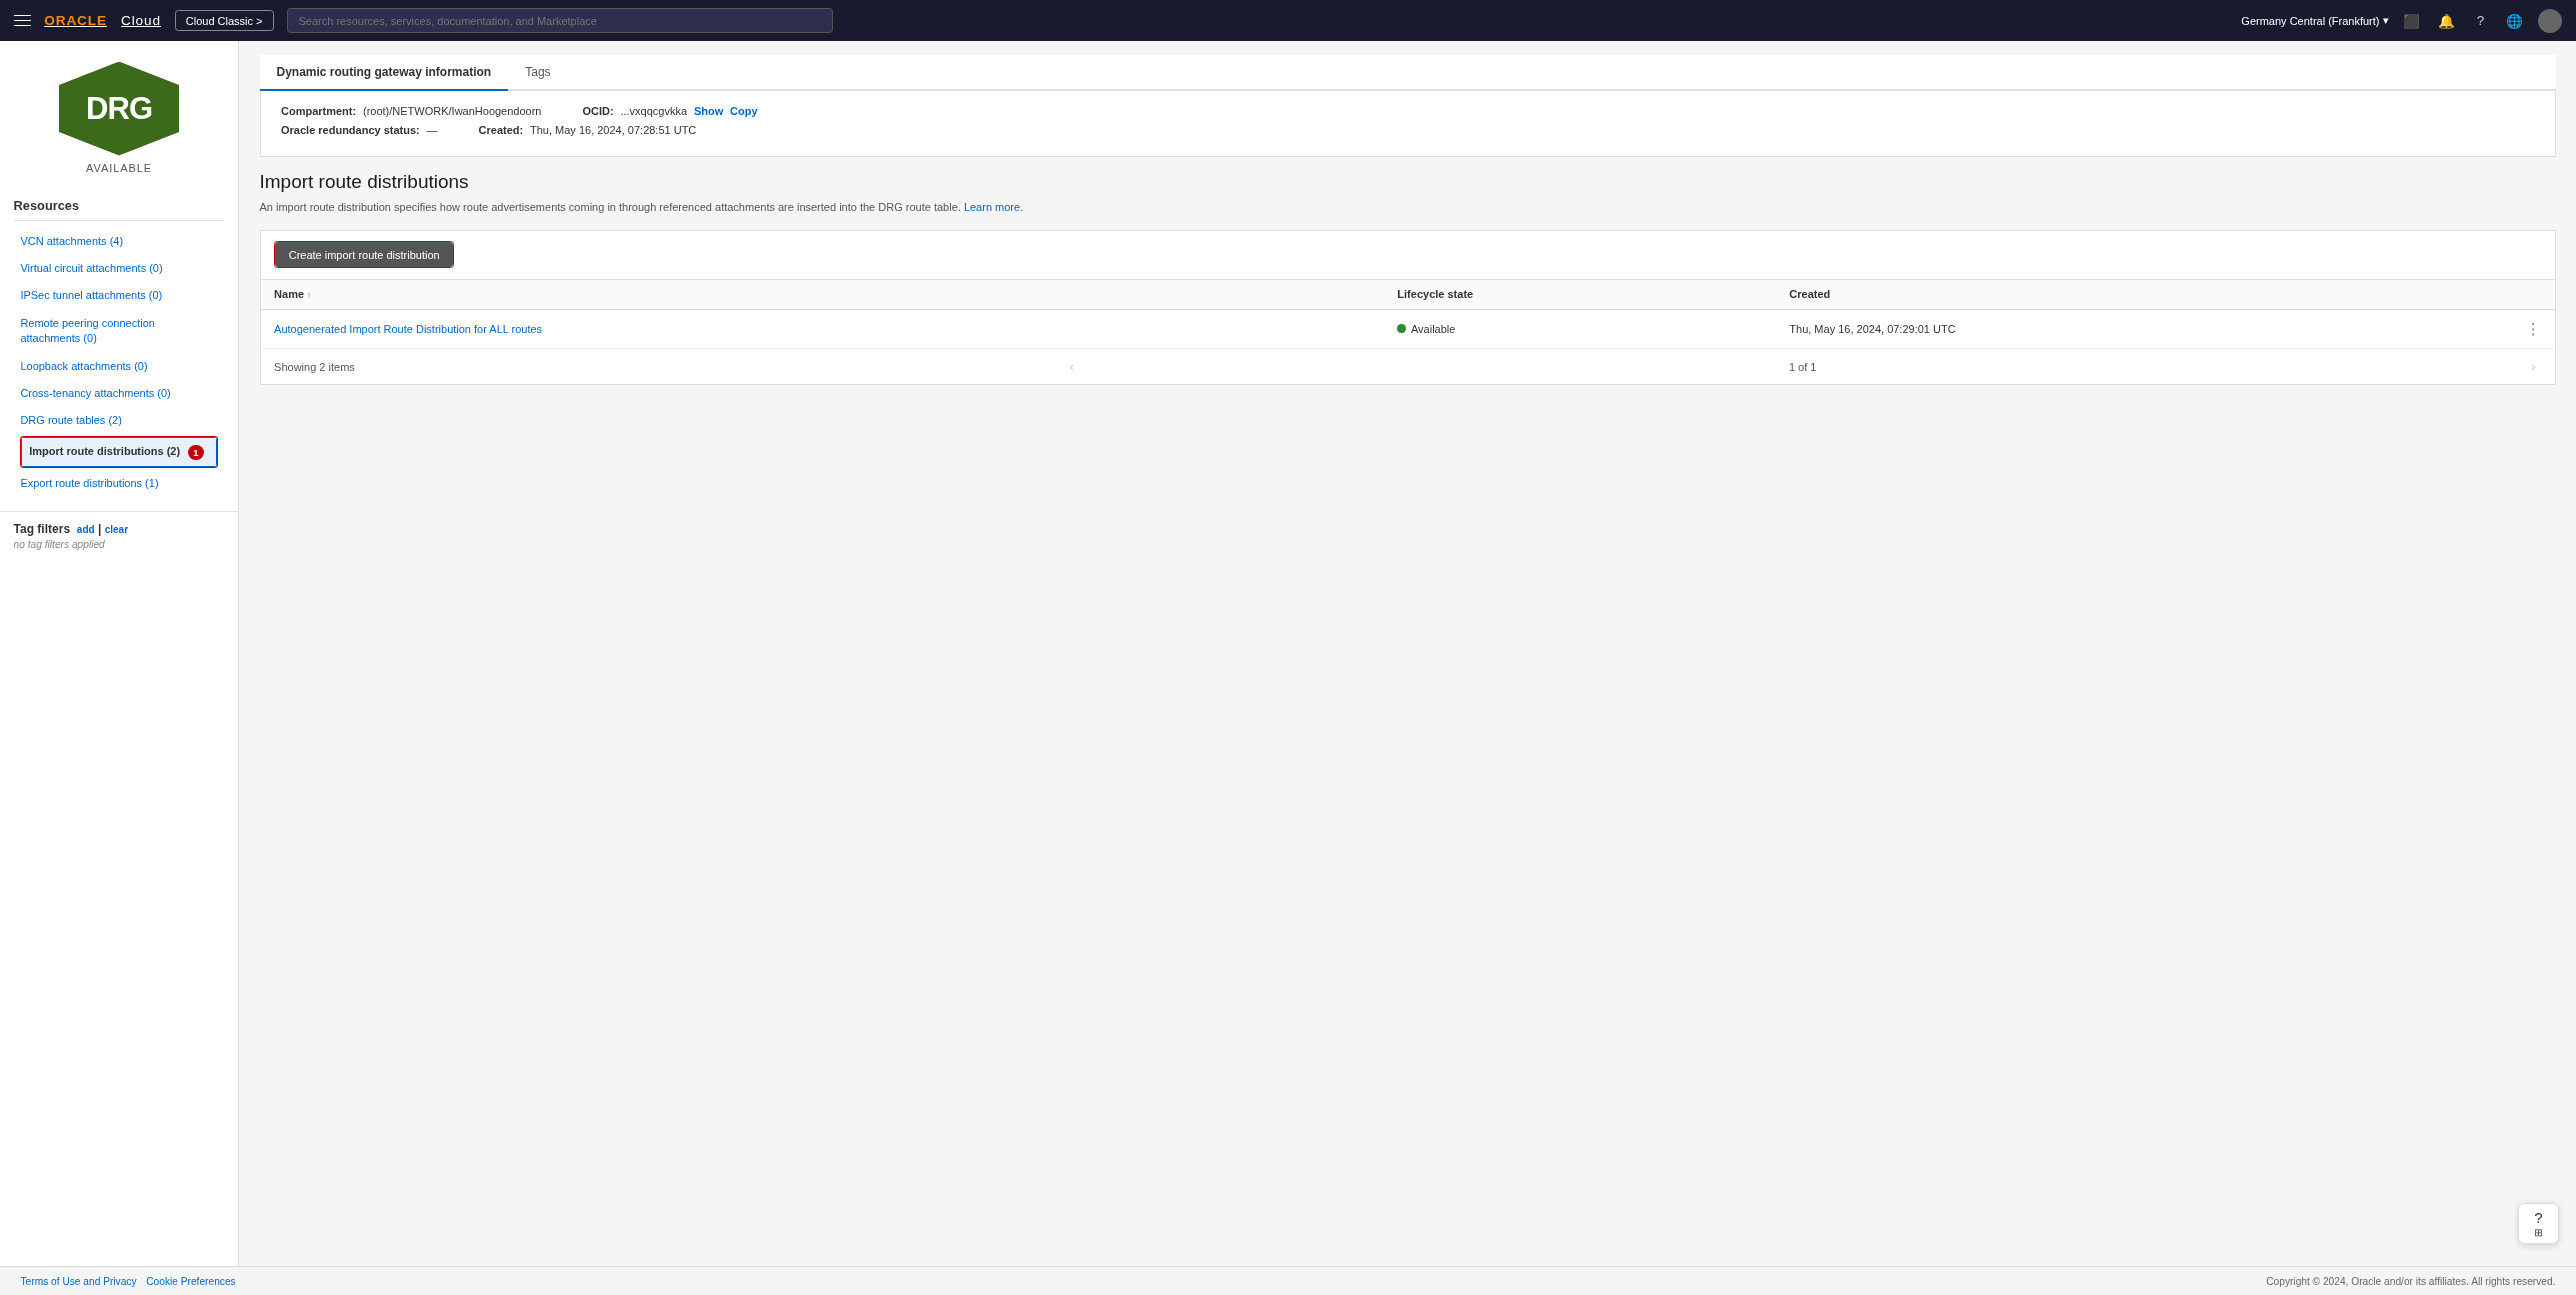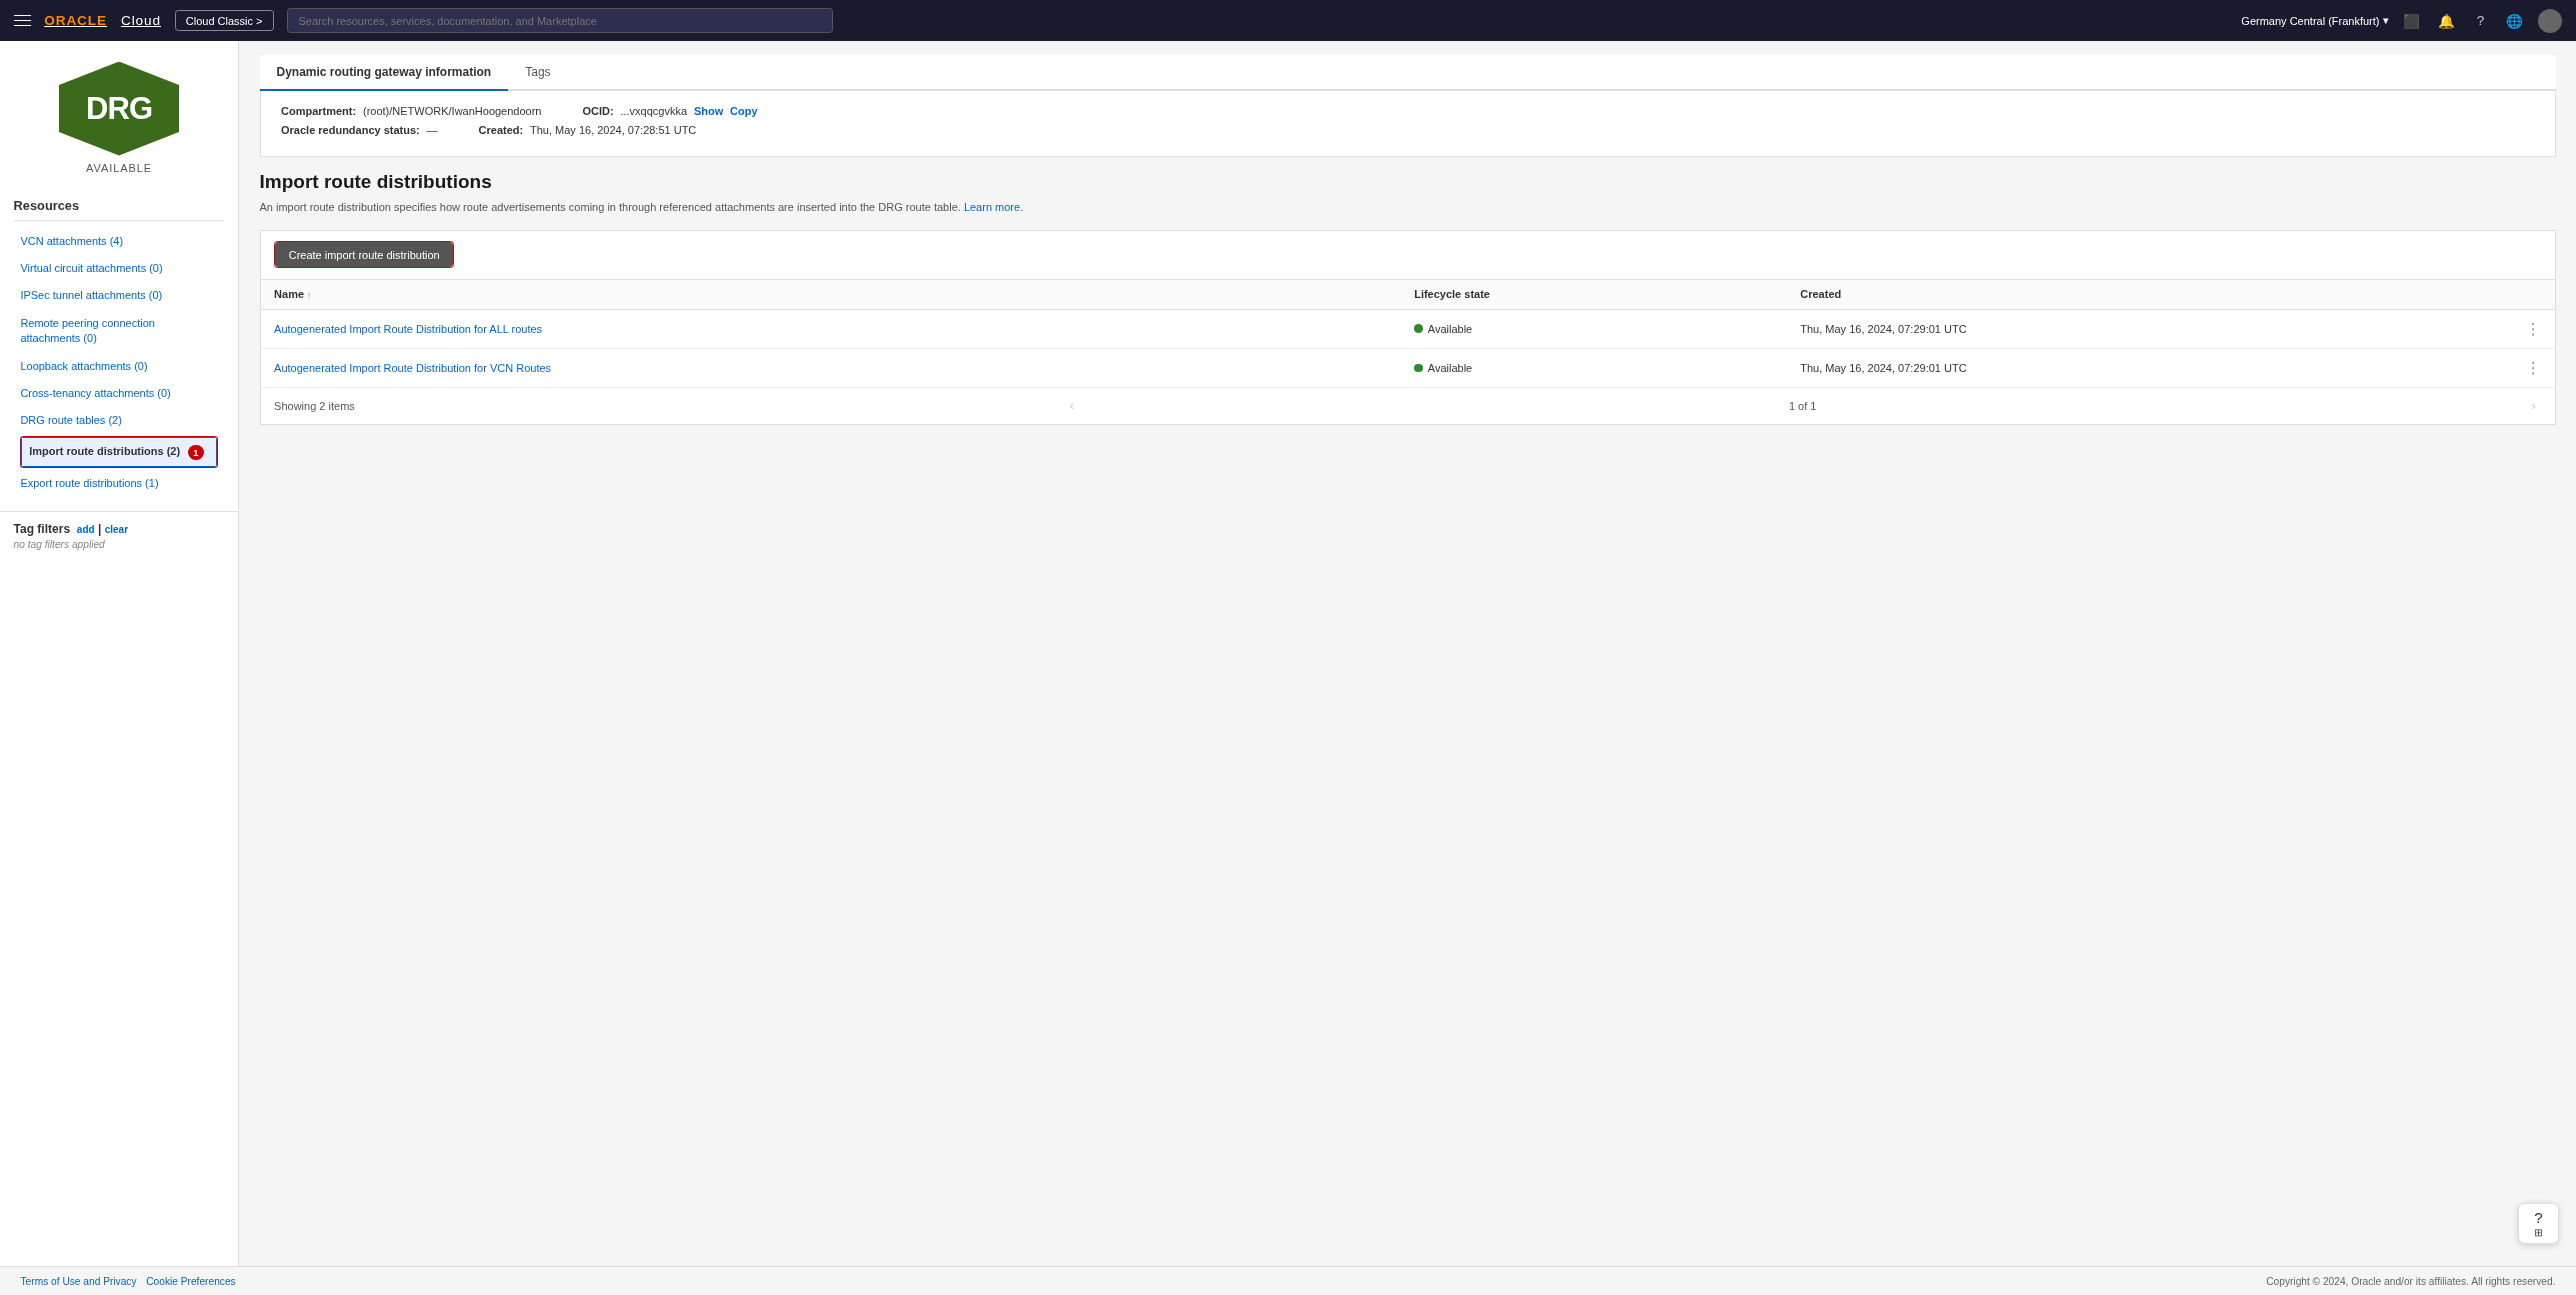--- a/index.html
+++ b/index.html
@@ -84,21 +84,21 @@
     .info-panel {
       background: #fff; border: 0.9px solid #ddd; padding: 13.6px 20.5px; margin-bottom: 13.6px;
     }
     .info-row { display: flex; gap: 41px; margin-bottom: 6.8px; align-items: baseline; }
     .info-field { display: flex; gap: 6.8px; align-items: baseline; }
     .info-label { font-weight: 600; font-size: 11px; color: #333; white-space: nowrap; }
     .info-value { font-size: 11px; color: #333; }
     .info-link { color: #0066cc; text-decoration: none; cursor: pointer; font-size: 11px; font-weight: bold; }
 
     
-    .section-title { font-size: 19px; font-weight: 700; color: #1a1a1a; margin-bottom: 6.8px; }
+    .section-title { font-size: 19px; font-weight: 400; color: #1a1a1a; margin-bottom: 6.8px; }
     .section-desc { font-size: 11px; color: #555; margin-bottom: 13.6px; line-height: 1.5; }
     .section-desc a { color: #0066cc; text-decoration: none; }
 
     
     .table-container { background: #fff; border: 0.9px solid #ddd; }
 
     .table-toolbar { padding: 10.2px 13.6px; border-bottom: 0.9px solid #ddd; display: flex; align-items: center; gap: 10.2px; }
     .create-btn {
       background: #555; color: #fff; border: none; padding: 6.8px 13.6px; border-radius: 3.4px;
       cursor: pointer; font-size: 11px; position: relative;
@@ -314,35 +314,20 @@
                 <div class="status-cell">
                   <span class="status-dot status-available"></span>
                   <span>Available</span>
                 </div>
               </td>
               <td>Thu, May 16, 2024, 07:29:01 UTC</td>
               <td>
                 <span class="row-actions">⋮</span>
               </td>
             </tr>
-            <tr class="table-row">
-              <td>
-                <a class="row-link">Autogenerated Import Route Distribution for VCN Routes</a>
-              </td>
-              <td>
-                <div class="status-cell">
-                  <span class="status-dot status-available"></span>
-                  <span>Available</span>
-                </div>
-              </td>
-              <td>Thu, May 16, 2024, 07:29:01 UTC</td>
-              <td>
-                <span class="row-actions">⋮</span>
-              </td>
-            </tr>
           </tbody>
         </table>
 
         <div class="table-footer">
           <span>Showing 2 items</span>
           <button class="pagination-btn" disabled="">‹</button>
           <span>1 of 1</span>
           <button class="pagination-btn" disabled="">›</button>
         </div>
       </div>

